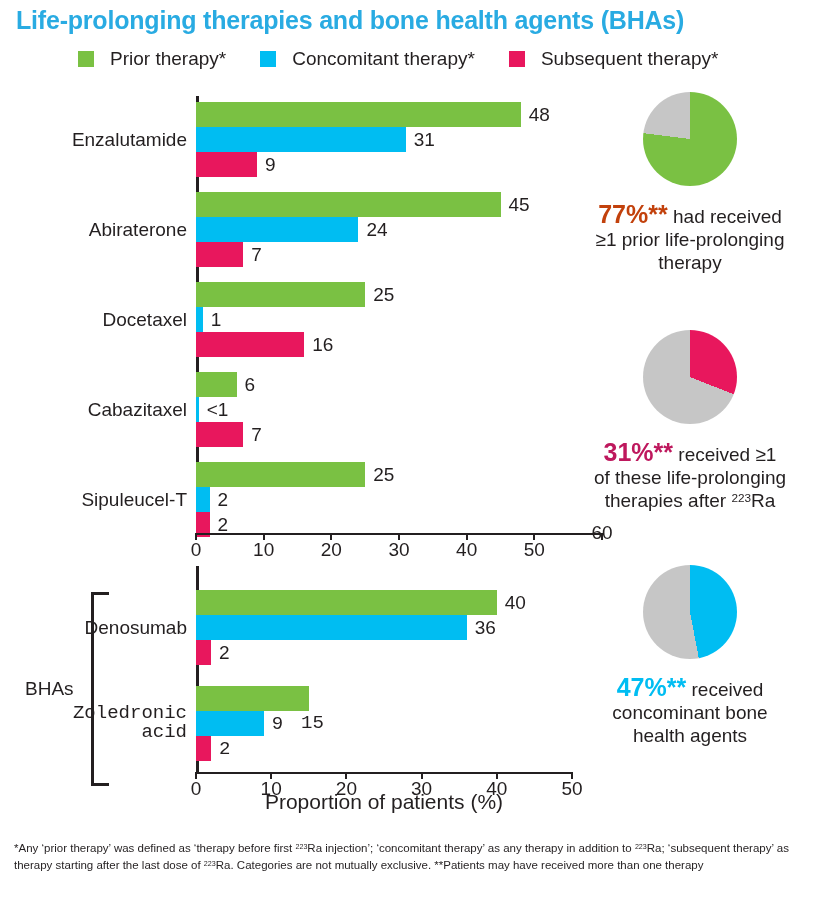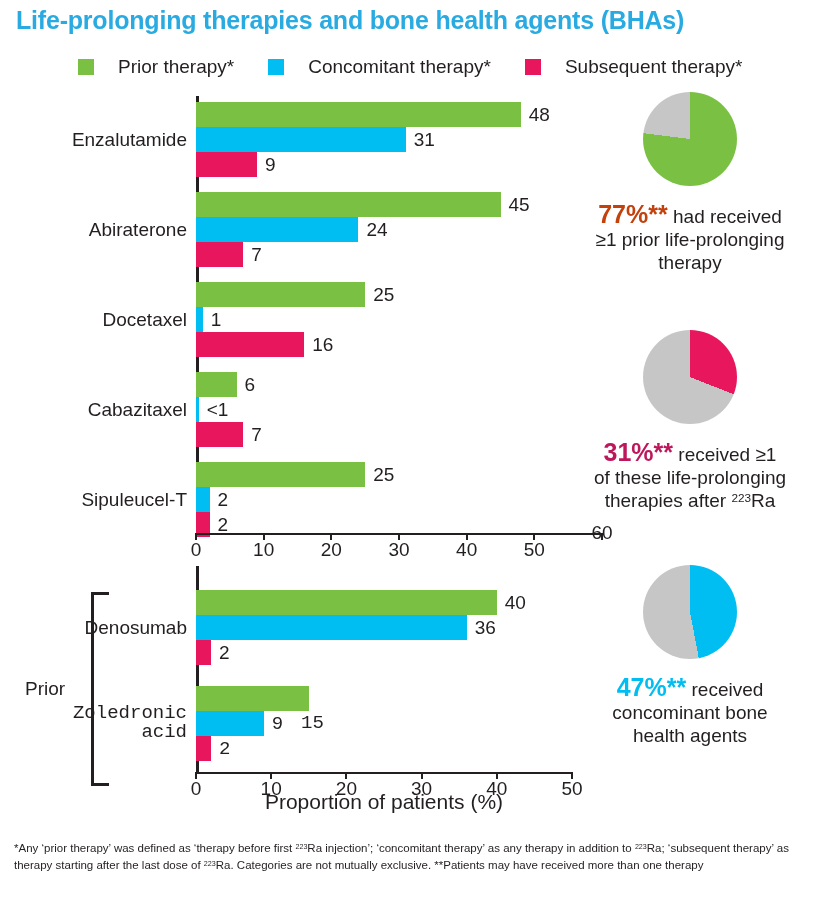--- a/index.html
+++ b/index.html
@@ -20,21 +20,21 @@
     color:#29ABE2; letter-spacing:-0.2px;
     white-space:nowrap;
   }
 
   
   #legend {
     position:absolute; left:78px; top:48px;
     display:flex; align-items:center; gap:34px;
     font-size:19px;
   }
-  .legend-item { display:flex; align-items:center; gap:24px; white-space:nowrap;margin-top:8px; }
+  .legend-item { display:flex; align-items:center; gap:16px; white-space:nowrap; }
   .legend-swatch { width:16px; height:16px; display:block; }
 
   
   .chart { position:absolute; }
   #chart-top    { left:0; top:96px;  width:640px; height:470px; }
   #chart-bottom { left:0; top:566px; width:640px; height:255px; }
 
   .plot { position:absolute; left:196px; top:0; }
   #chart-top .plot    { width:406px; height:437px; }
   #chart-bottom .plot { width:376px; height:206px; }
@@ -283,21 +283,21 @@
         <div class="tick-label" style="left: 225.6px; top: 212px;">30</div>
         <div class="tick" style="left: 299.8px; top: 206px;"></div>
         <div class="tick-label" style="left: 300.8px; top: 212px;">40</div>
         <div class="tick" style="left: 375px; top: 206px;"></div>
         <div class="tick-label" style="left: 376px; top: 212px;">50</div>
       </div>
   </div>
 </div>
 
 <div id="bha-bracket"></div>
-<div id="bha-label">Prior</div>
+<div id="bha-label">BHAs</div>
 
 <div id="xaxis-title">Proportion of patients (%)</div>
 
 <div class="pie-block" id="pie-block-1">
   <div class="pie" style="background:conic-gradient(#7AC143 0deg 277.2deg, #C6C6C6 277.2deg 360deg);"></div>
   <div class="pie-caption">
     <span class="pct pct-1">77%</span><span class="pct pct-1">**</span><span> had received</span><br>
     <span>≥1 prior life-prolonging</span><br>
     <span>therapy</span>
   </div>

